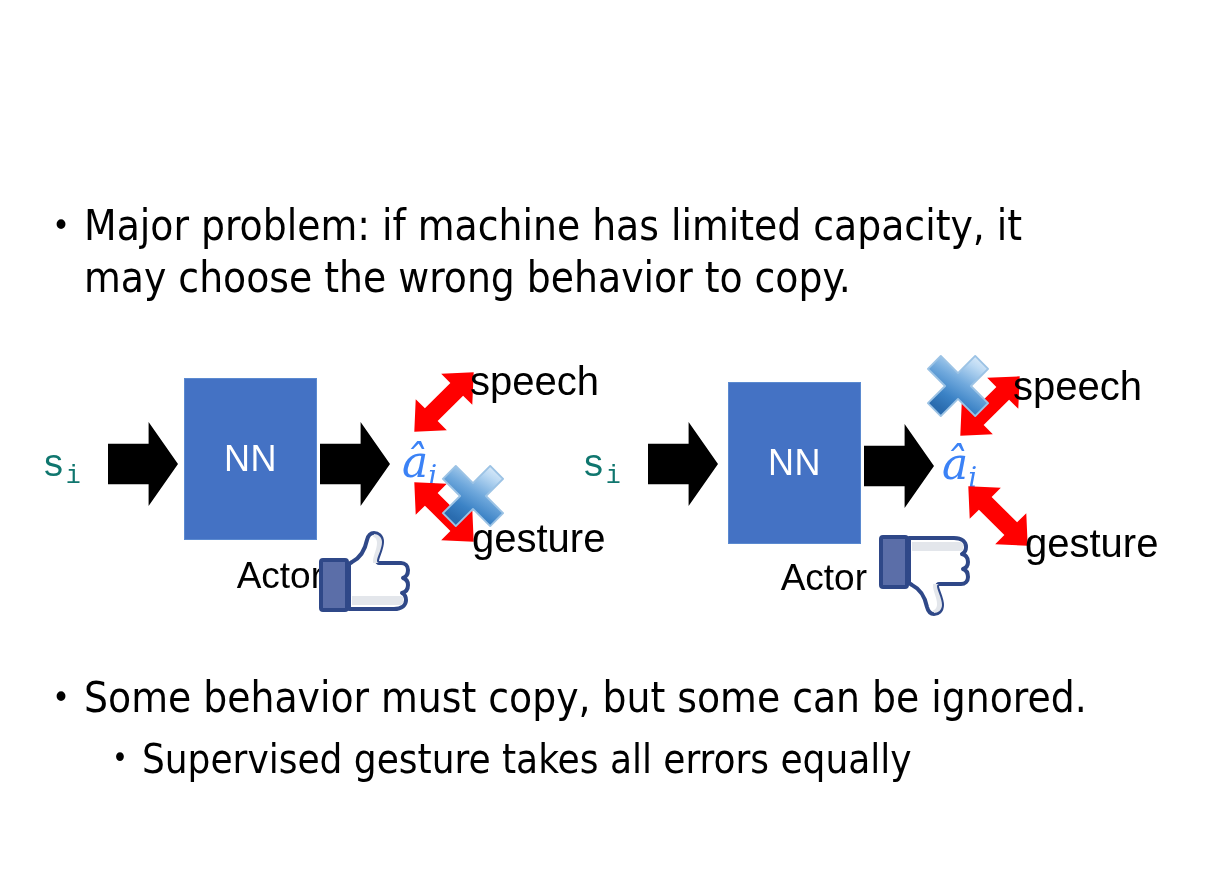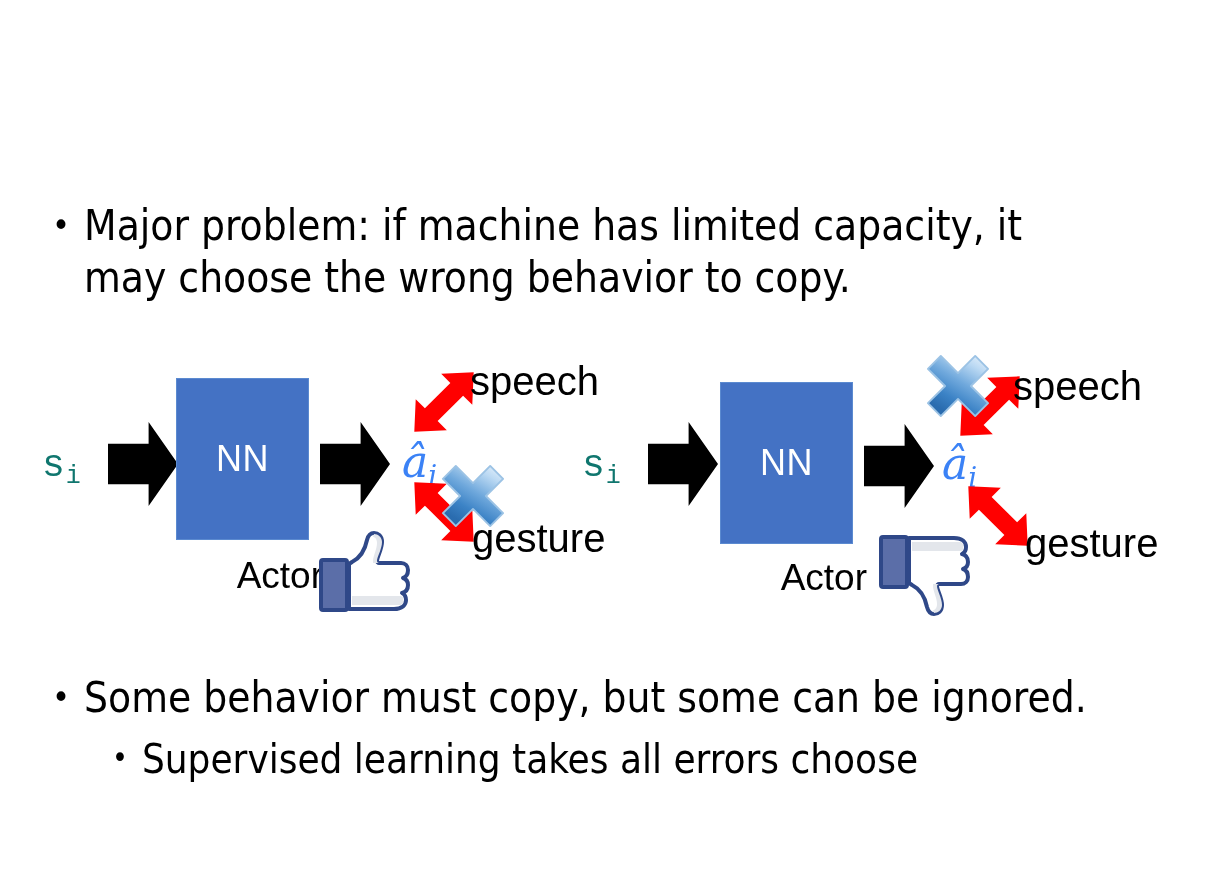--- a/index.html
+++ b/index.html
@@ -116,20 +116,21 @@
   .nn-box {
     position: absolute;
     width: 133px;
     height: 162px;
     background: #4472C4;
     border: 1px solid #5B8AD0;
     box-sizing: border-box;
     display: flex;
     align-items: center;
     justify-content: center;
+    margin-left: 8px;
   }
   .nn-box-label {
     color: #ffffff;
     font-family: "Liberation Sans", sans-serif;
     font-size: 36px;
     line-height: 36px;
     letter-spacing: 0.5px;
   }
   .actor-label {
     position: absolute;
@@ -337,16 +338,16 @@
     </svg>
   </div>
 
   <div class="bullet-row" id="bullet-second">
     <span class="bullet-dot">•</span>
     <span class="bullet-text">Some behavior must copy, but some can be ignored.</span>
   </div>
 
   <div class="bullet-row" id="bullet-sub">
     <span class="bullet-dot">•</span>
-    <span class="bullet-text">Supervised learning takes all errors choose</span>
+    <span class="bullet-text">Supervised gesture takes all errors equally</span>
   </div>
 
 </div>
 
 </body></html>

